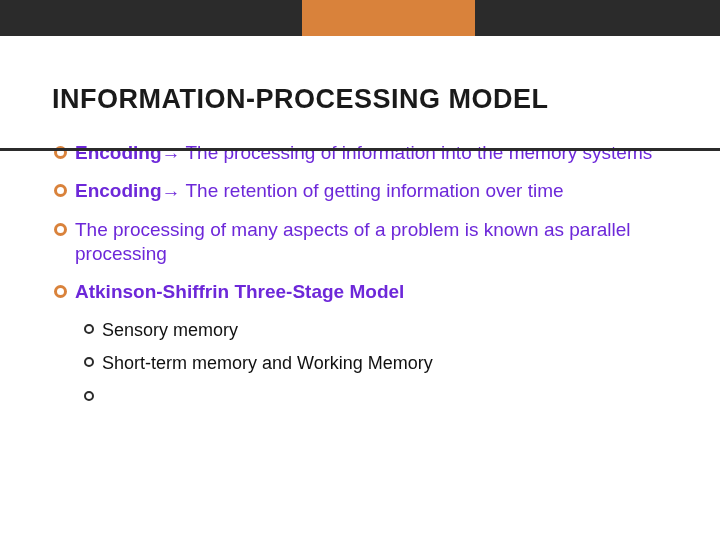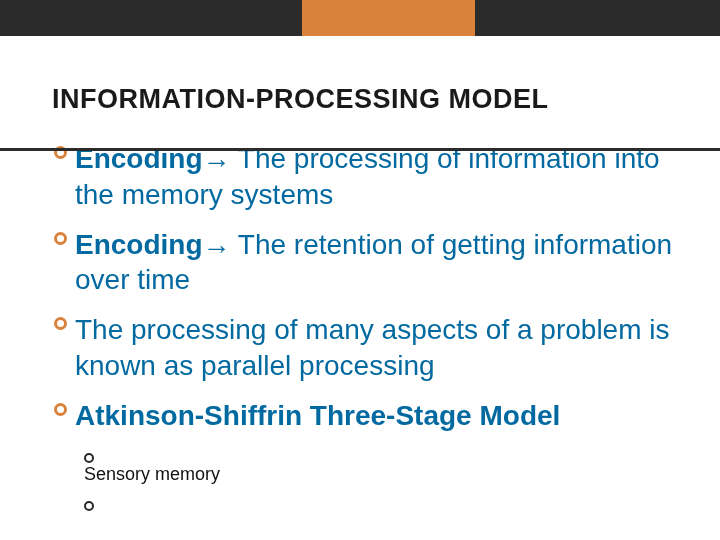--- a/index.html
+++ b/index.html
@@ -67,35 +67,35 @@
     display: inline-block;
     width: 10px;
     height: 10px;
     border: 2.5px solid #2b2b2b;
     border-radius: 50%;
     flex-shrink: 0;
     margin-top: 5px;
     margin-right: 8px;
   }
   .l1-text {
-    font-size: 28px;
+    font-size: 19px;
     line-height: 1.28;
-    color: #0369a1;
+    color: #6d28d9;
   }
   .l2-text {
     font-size: 18px;
     line-height: 1.25;
     color: #111;
   }
   .bold { font-weight: bold; }
   .sublist {
     padding-left: 30px;
     margin-top: 6px;
   }
-  .sublist .item { margin-bottom: 11px; flex-direction: column; }
+  .sublist .item { margin-bottom: 11px; }
 </style>
 </head>
 <body>
 
 <div class="top-band">
   <div class="band-left"></div>
   <div class="band-mid"></div>
   <div class="band-right"></div>
 </div>
 
@@ -129,16 +129,20 @@
     <span class="l1-text bold">Atkinson-Shiffrin Three-Stage Model</span>
   </div>
 
   <div class="sublist">
     <div class="item">
       <span class="bullet-l2"></span>
       <span class="l2-text">Sensory memory</span>
     </div>
     <div class="item">
       <span class="bullet-l2"></span>
+      <span class="l2-text">Short-term memory and Working Memory</span>
+    </div>
+    <div class="item">
+      <span class="bullet-l2"></span>
     </div>
   </div>
 
 </div>
 
 </body></html>

